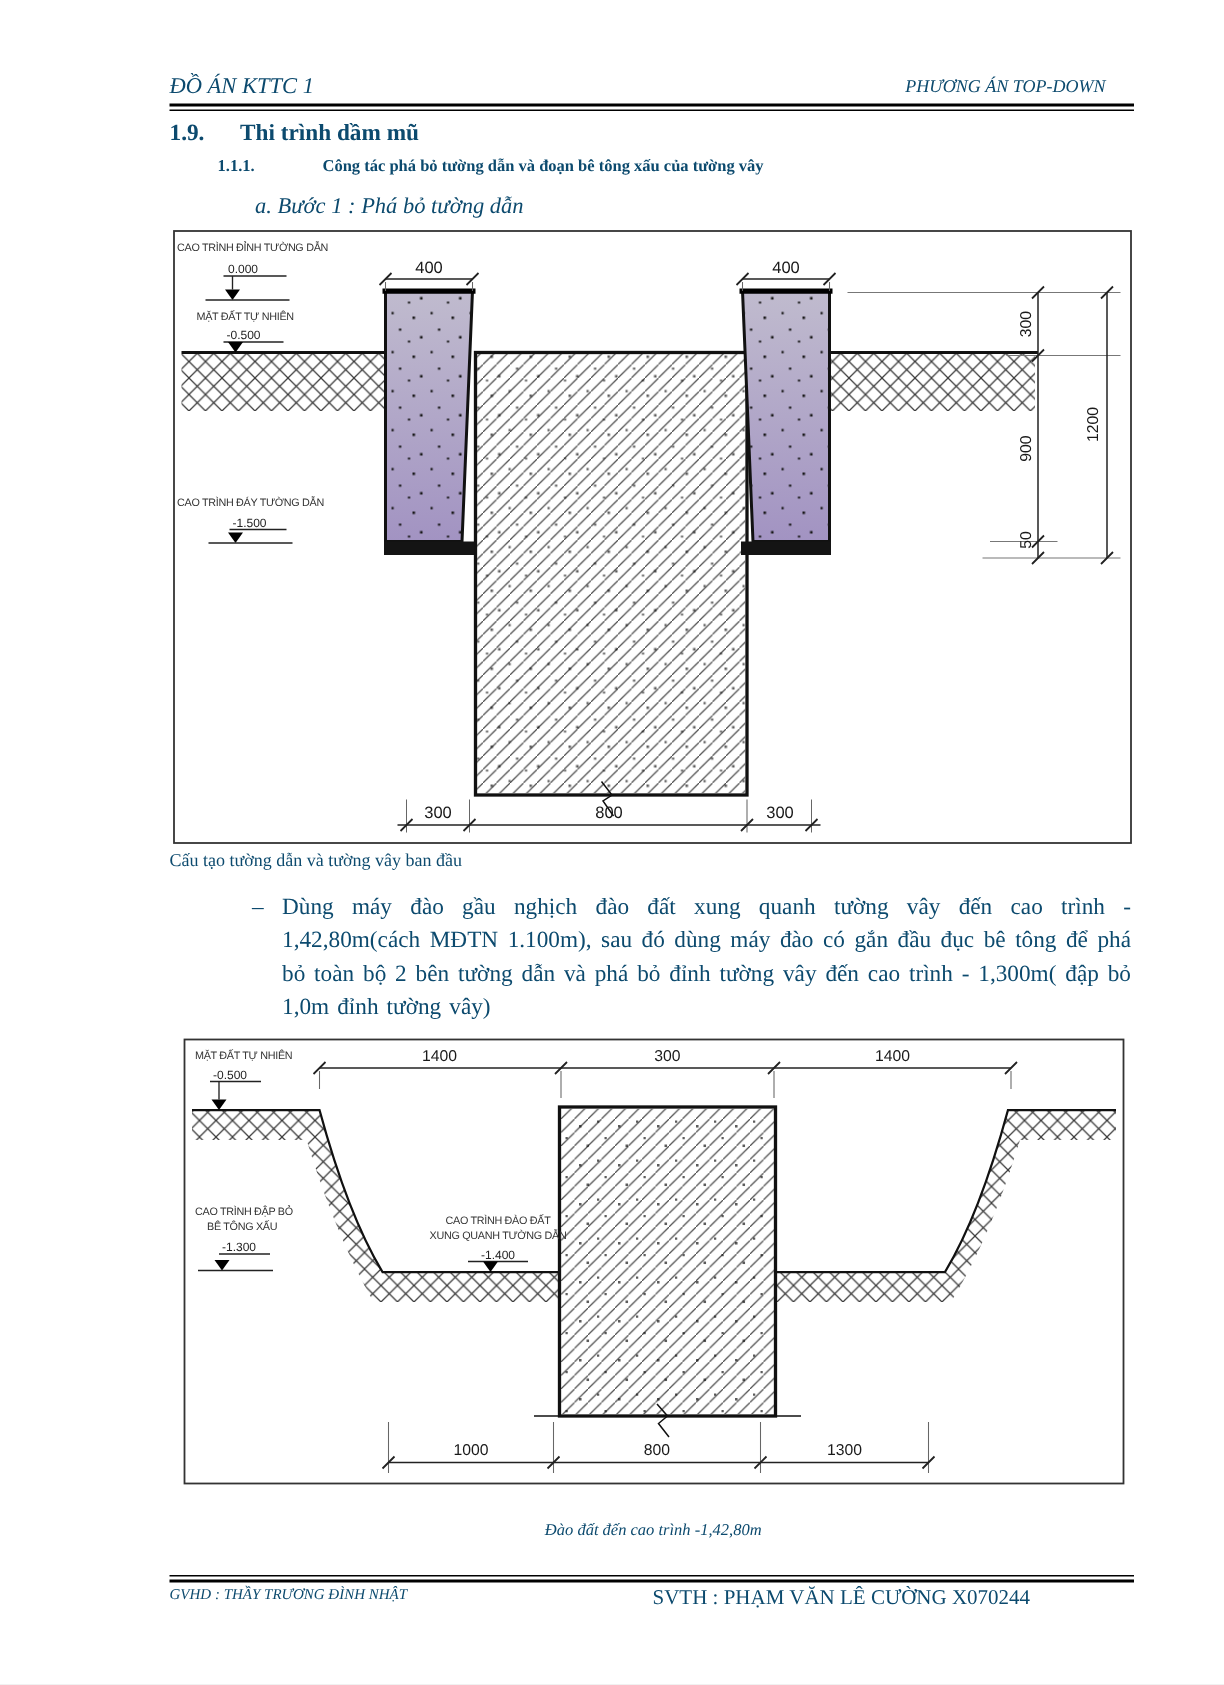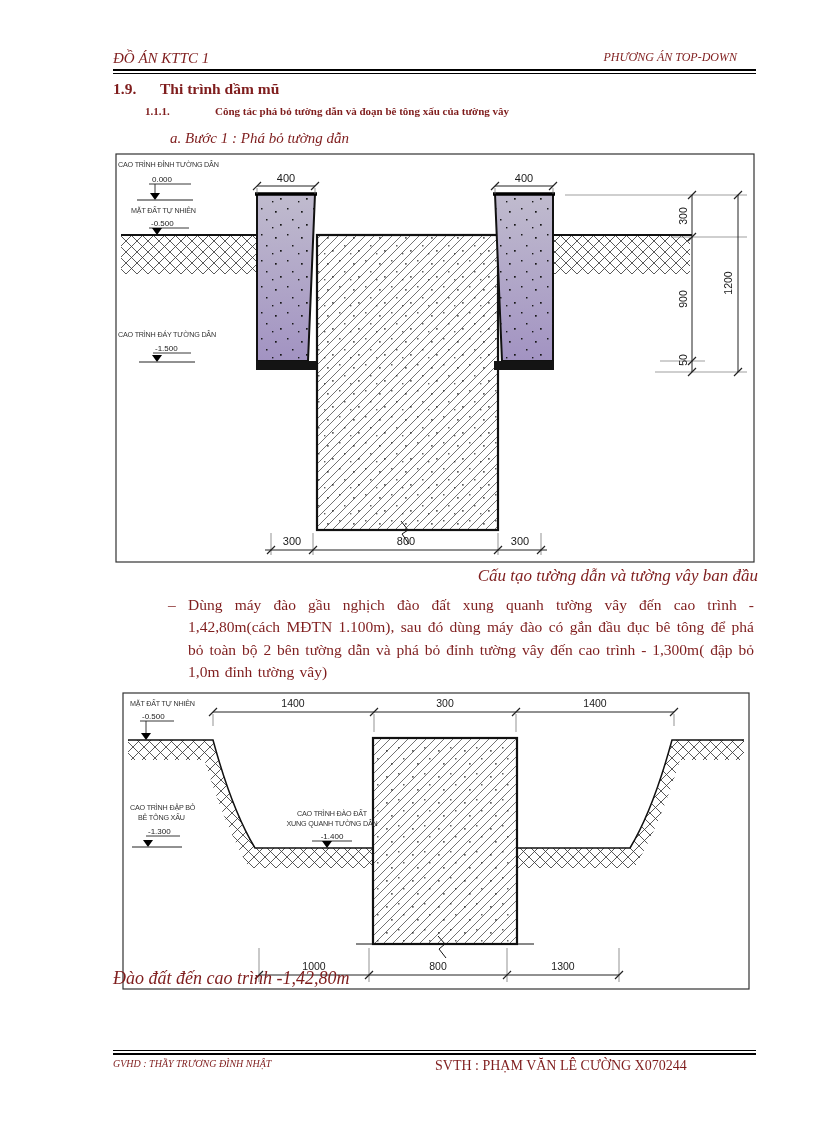--- a/index.html
+++ b/index.html
@@ -1,32 +1,32 @@
 <!DOCTYPE html>
 <html><head>
 <meta charset="utf-8">
 <style>
   html,body{margin:0;padding:0;background:#e8e8e8;}
   .page{position:relative;width:816px;height:1123px;background:#ffffff;margin:0 auto;
-        font-family:"Liberation Serif",serif;color:#7f1d1d;overflow:hidden;}
+        font-family:"Liberation Serif",serif;color:#0c4a6e;overflow:hidden;}
   .hdr-left{position:absolute;left:113px;top:50px;font-style:italic;font-size:15px;}
   .hdr-right{position:absolute;right:79px;top:50px;font-style:italic;font-size:12px;}
   .hdr-rule{position:absolute;left:113px;right:60px;top:69px;height:2px;
             border-top:2.5px solid #000;border-bottom:1px solid #000;}
   .h1{position:absolute;left:113px;top:80px;font-weight:bold;font-size:15.5px;}
   .h1 .num{display:inline-block;width:47px;}
   .h2{position:absolute;left:145px;top:105px;font-weight:bold;font-size:11px;}
   .h2 .num{display:inline-block;width:70px;}
   .item-a{position:absolute;left:170px;top:130px;font-style:italic;font-size:15px;}
   .fig1{position:absolute;left:115px;top:153px;}
   .fig2{position:absolute;left:122px;top:692px;}
-  .cap1{position:absolute;left:113px;top:566px;width:645px;text-align:right;
-        font-style:italic;font-size:17px;}
-  .cap2{position:absolute;left:113px;top:968px;width:645px;
-        font-style:italic;font-size:18px;}
+  .cap1{position:absolute;left:113px;top:566px;width:645px;text-align:left;
+        font-size:12px;}
+  .cap2{position:absolute;left:113px;top:1014px;width:645px;text-align:center;
+        font-style:italic;font-size:11px;}
   .para{position:absolute;left:188px;top:594px;width:566px;text-align:justify;
         font-size:15.5px;line-height:22.4px;word-spacing:1.5px;}
   .para .dash{position:absolute;left:-20px;}
   .ftr-rule{position:absolute;left:113px;right:60px;top:1050px;height:2px;
             border-top:1px solid #000;border-bottom:2.5px solid #000;}
   .ftr-left{position:absolute;left:113px;top:1058px;font-style:italic;font-size:10px;}
   .ftr-right{position:absolute;left:435px;top:1058px;font-size:14px;}
   svg text{font-family:"Liberation Sans",sans-serif;fill:#1a1a1a;}
   svg .lbl{font-size:7.2px;letter-spacing:-0.2px;fill:#333;}
   svg .val{font-size:8px;fill:#222;}

